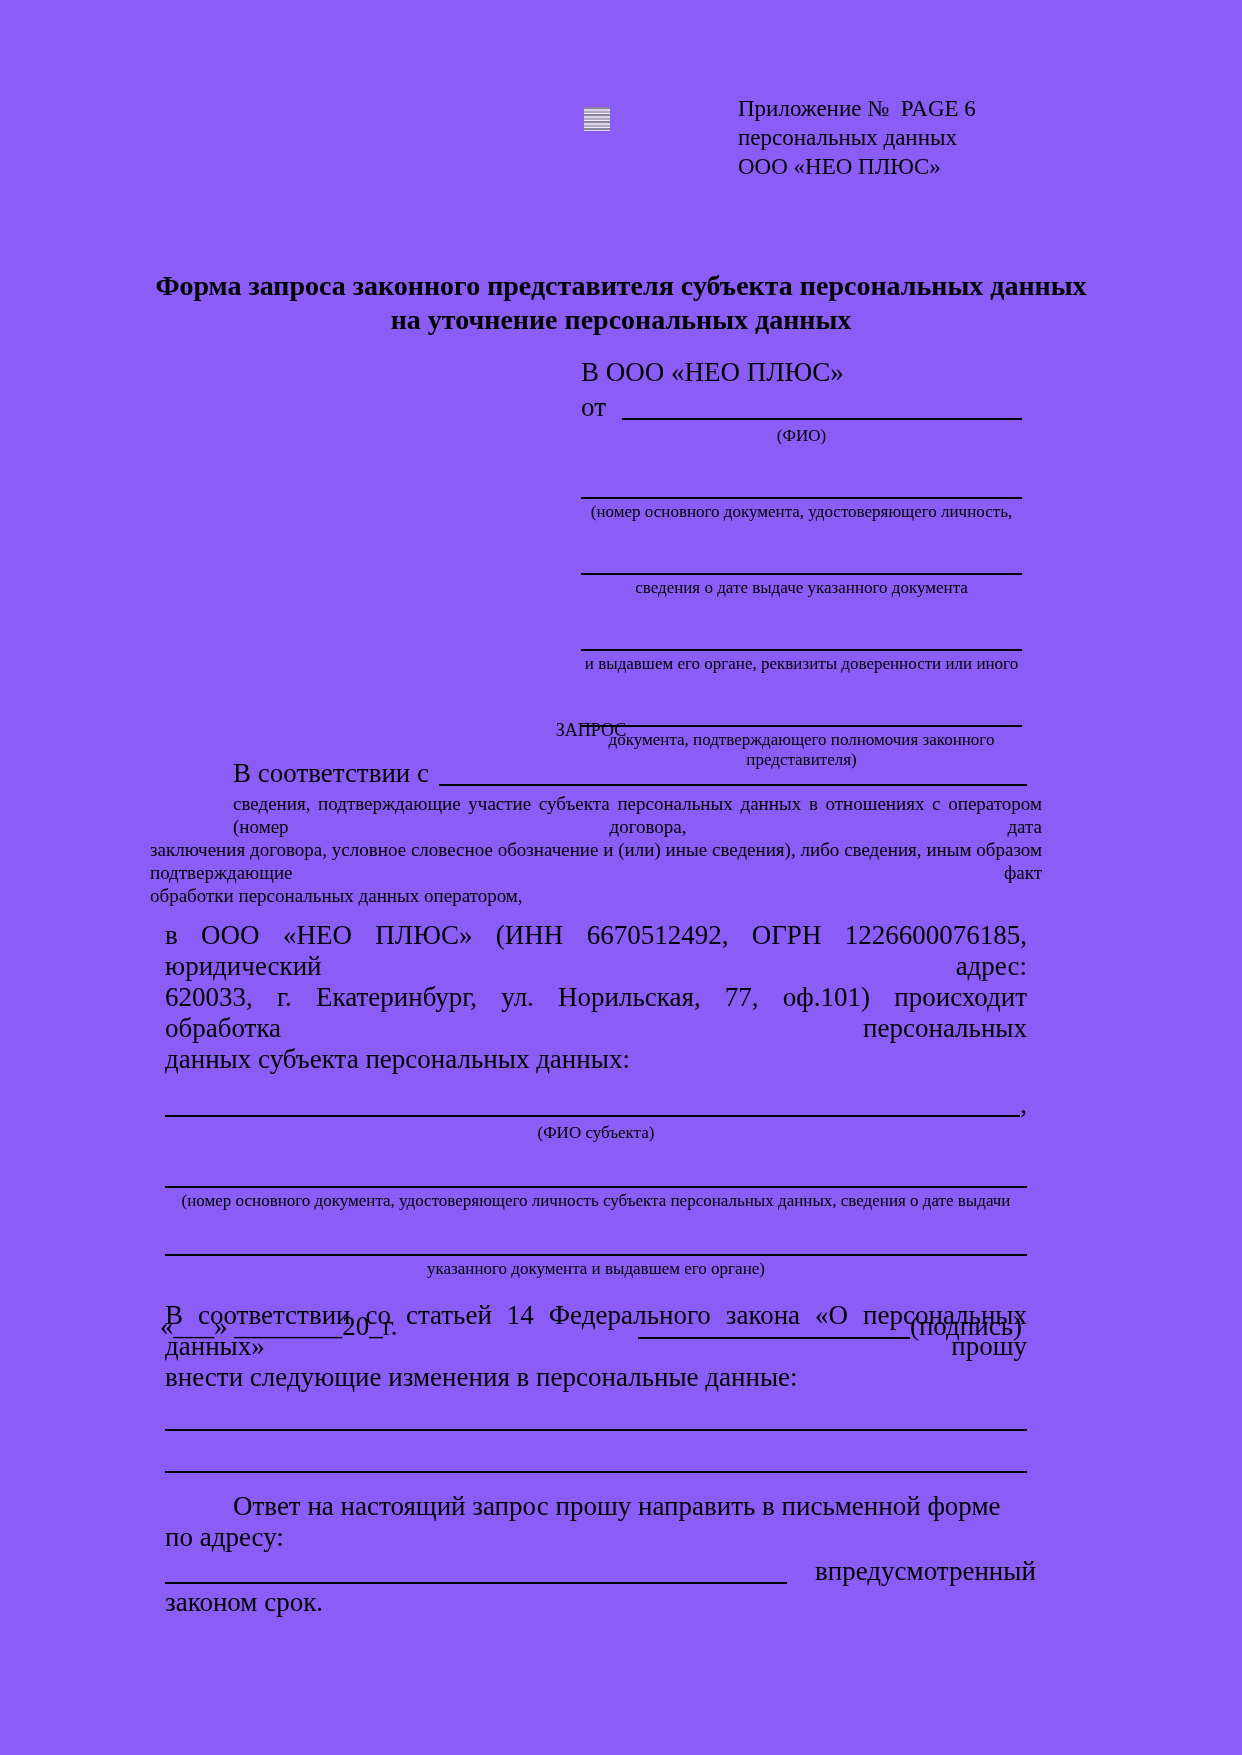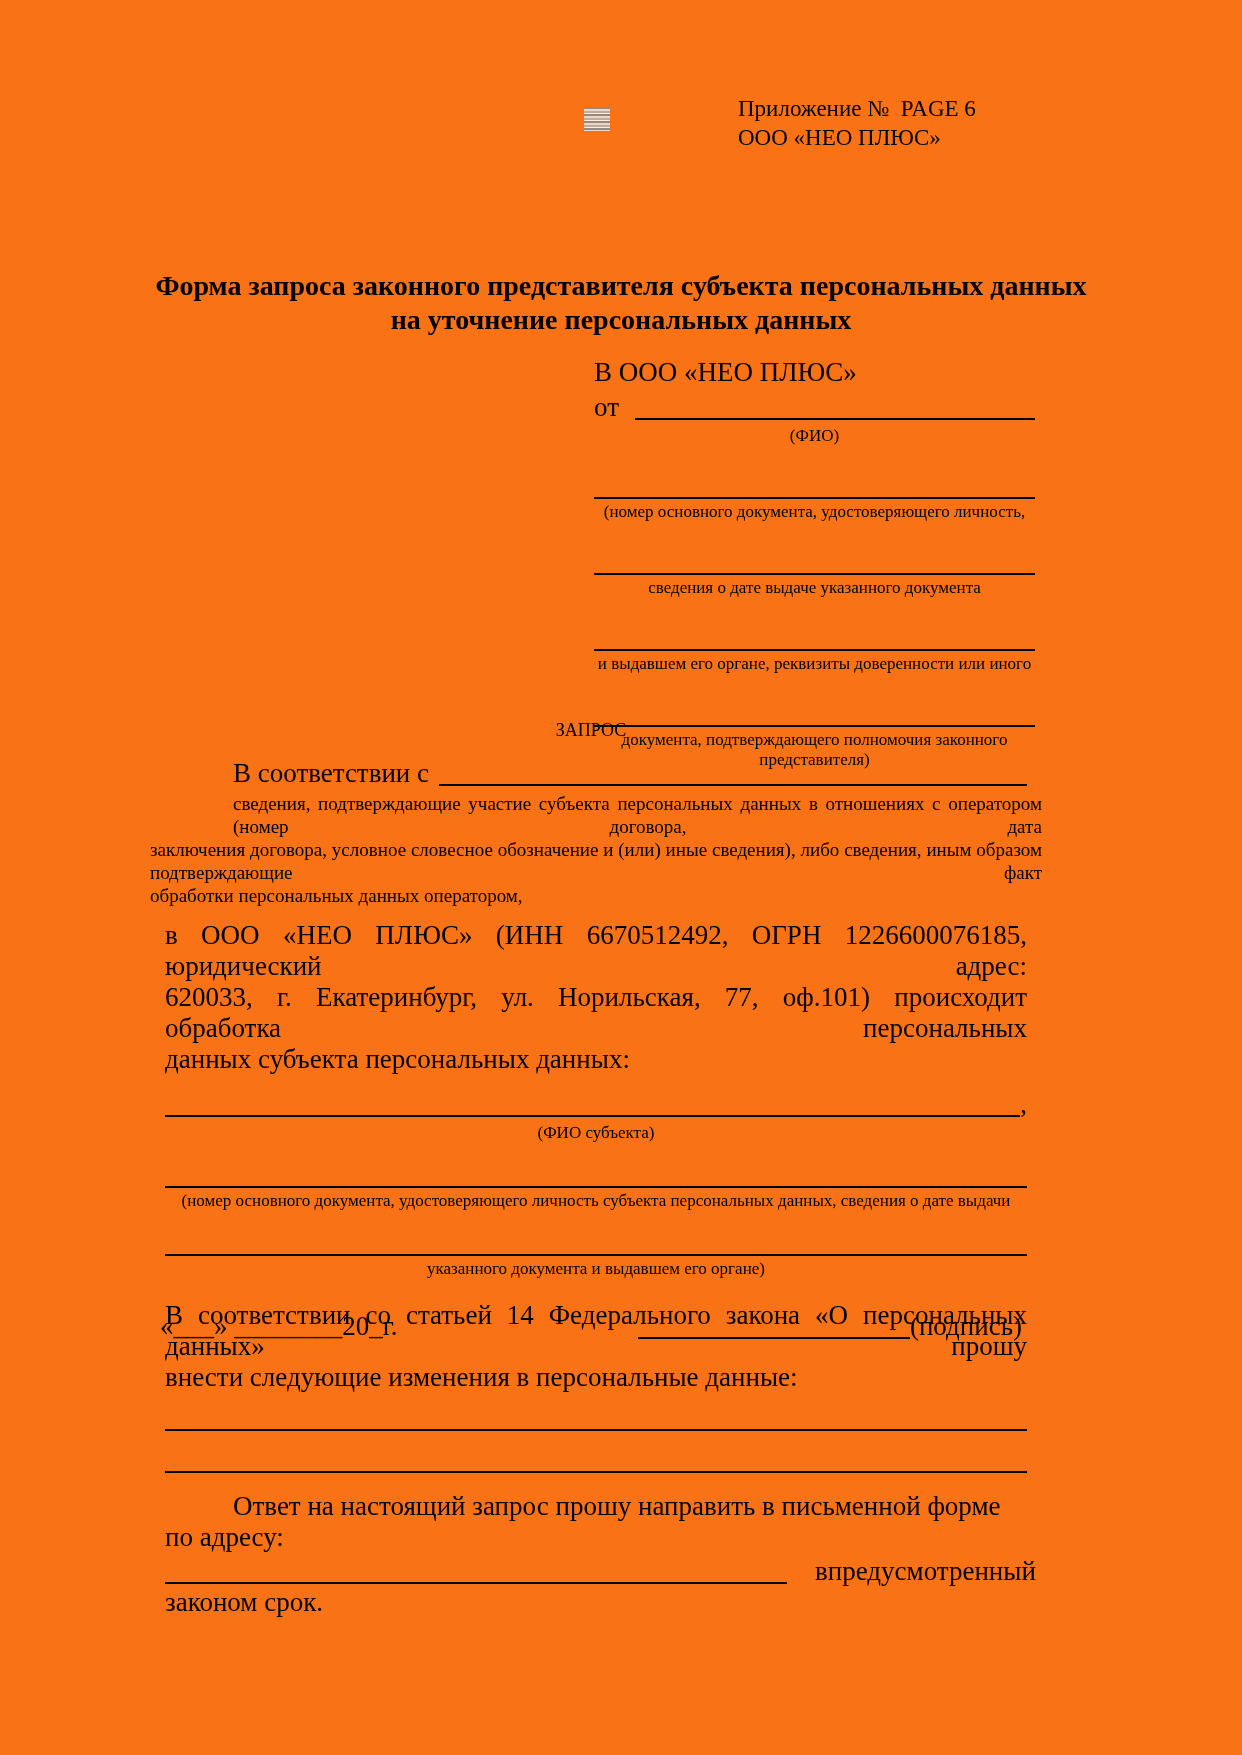--- a/index.html
+++ b/index.html
@@ -1,20 +1,20 @@
 <!DOCTYPE html>
 <html><head>
 <meta charset="utf-8">
 <style>
   html, body { margin: 0; padding: 0; background: #ffffff; }
   .page {
     position: relative;
     width: 1242px;
     height: 1755px;
-    background: #f97316;
+    background: #8b5cf6;
     color: #000000;
     font-family: "Liberation Serif", "DejaVu Serif", serif;
     overflow: hidden;
   }
   .abs { position: absolute; }
 
   
   .doc-header { top: 94px; left: 738px; width: 330px; font-size: 23px; line-height: 29px; }
   .doc-header div { white-space: pre; }
 
@@ -26,21 +26,21 @@
     opacity: .85;
   }
 
   
   .doc-title {
     top: 269px; left: 150px; width: 942px;
     text-align: center; font-weight: 700; font-size: 28px; line-height: 34px;
   }
 
   
-  .addressee { top: 357px; left: 594px; width: 441px; font-size: 27px; line-height: 31px; }
+  .addressee { top: 357px; left: 581px; width: 441px; font-size: 27px; line-height: 31px; }
   .addr-from-row { display: flex; align-items: flex-end; margin-top: 3px; }
   .addr-from-row .from-label { margin-right: 16px; }
   .blank-line { border-bottom: 2px solid #000; }
   .flex-line { flex: 1 1 auto; height: 1em; margin-bottom: 3px; }
   .small-caption { font-size: 17px; line-height: 20px; text-align: center; margin-top: 3px; }
   .field-group { margin-top: 33px; }
   .field-group:first-of-type { margin-top: 40px; }
   .field-group .field-line { border-bottom: 2px solid #000; height: 18px; }
 
   
@@ -78,20 +78,21 @@
   .sig-group { display: flex; align-items: flex-end; }
   .sig-group .sig-line { width: 272px; height: 1em; border-bottom: 2px solid #000; margin-bottom: 3px; }
 </style>
 </head>
 <body>
 
 <div class="page">
 
   <div class="abs doc-header">
     <div>Приложение №  PAGE 6</div>
+    <div>персональных данных</div>
     <div>ООО «НЕО ПЛЮС»</div>
   </div>
 
   <div class="abs field-marker"></div>
 
   <div class="abs doc-title">
     <div>Форма запроса законного представителя субъекта персональных данных</div>
     <div>на уточнение персональных данных</div>
   </div>
 

